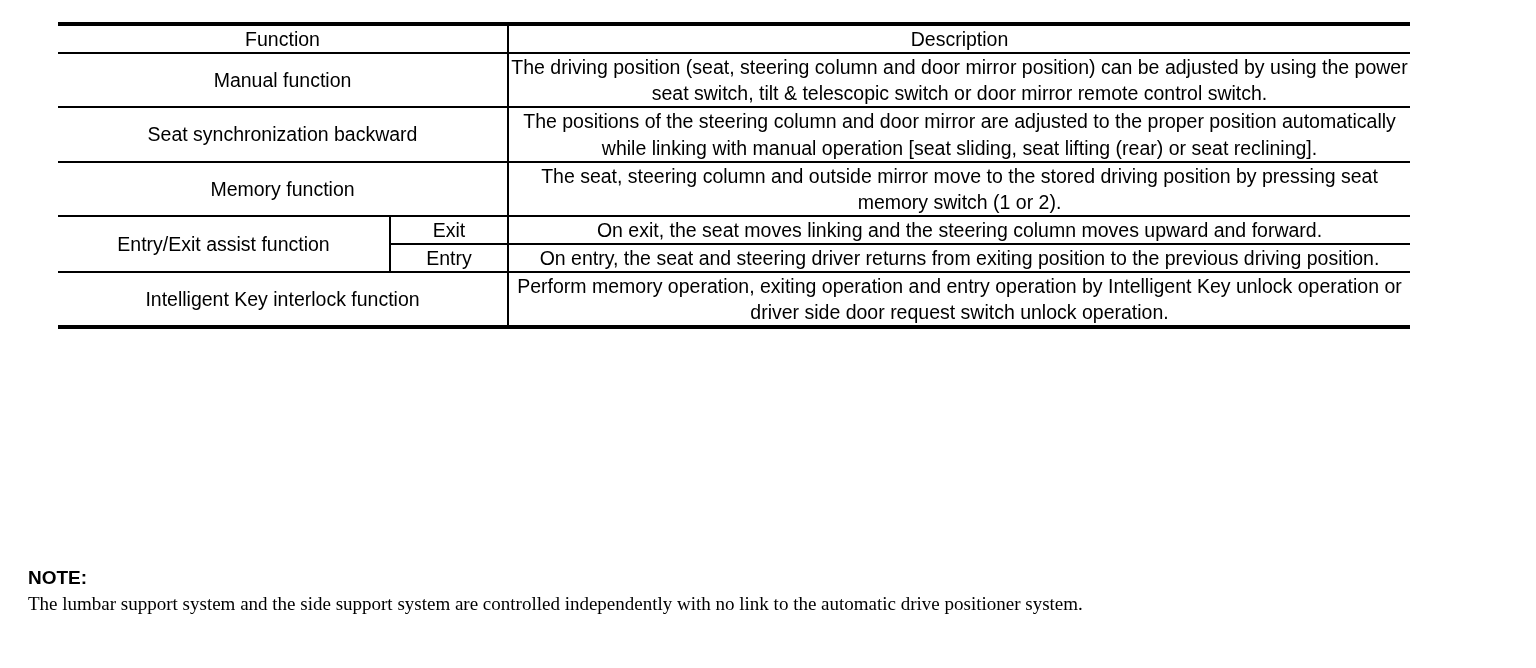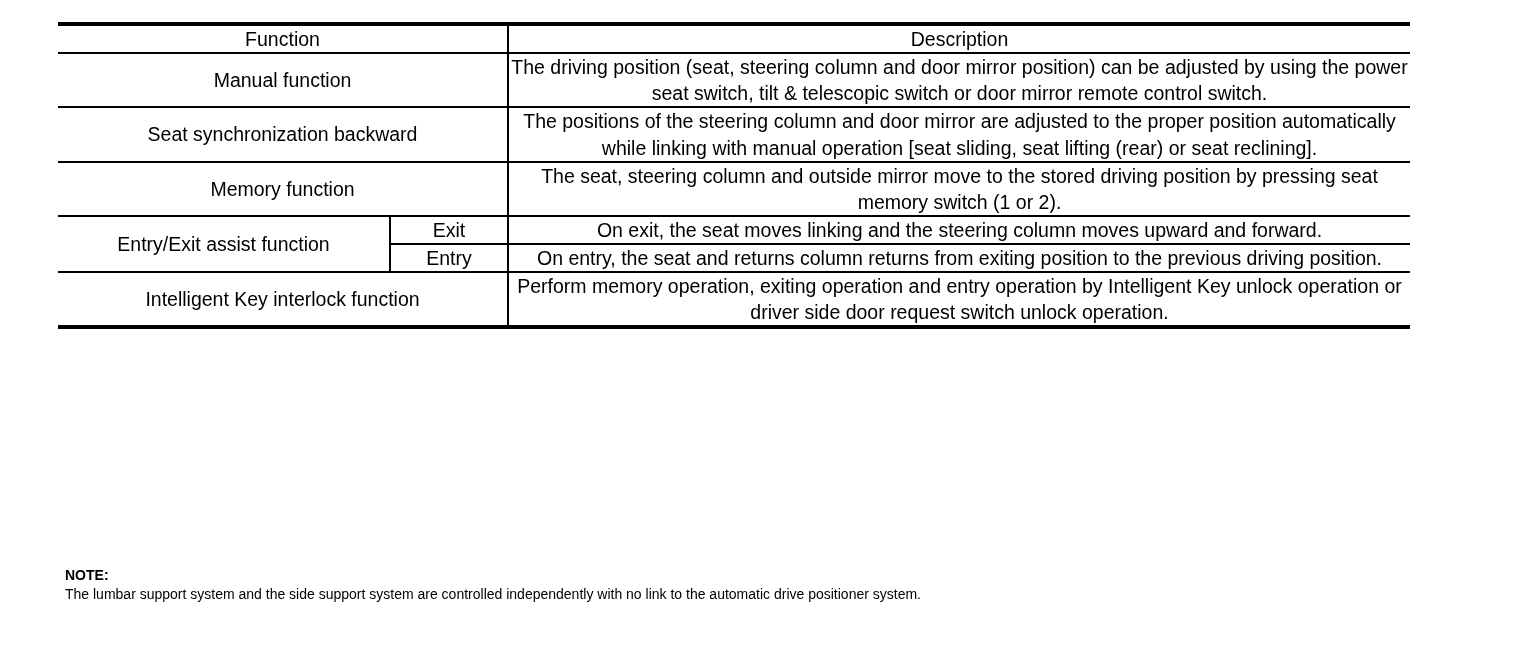--- a/index.html
+++ b/index.html
@@ -76,30 +76,30 @@
   
   .split-top td    { border-bottom: 2px solid #000; }
   .row-last td     { border-bottom: 4px solid #000; }
 
   
   .note-block {
     position: absolute;
     left: 28px;
     top: 566px;
     width: 1420px;
-    font-size: 14px;
+    font-size: 19px;
     line-height: 1.30;
-    margin-left: 37px;
   }
   .note-title {
     font-weight: bold;
     margin: 0 0 1px 0;
   }
   .note-body {
     margin: 0;
+    font-family: Liberation Serif, serif;
   }
 </style>
 </head>
 <body>
 
 <div class="page">
 
   <table class="spec-table">
     <colgroup>
       <col class="c-func">
@@ -129,21 +129,21 @@
       </tr>
 
       <tr class="split-top">
         <td class="func-cell" rowspan="2">Entry/Exit assist function</td>
         <td class="sub-cell">Exit</td>
         <td class="desc-cell">On exit, the seat moves linking and the steering column moves upward and forward.</td>
       </tr>
 
       <tr>
         <td class="sub-cell">Entry</td>
-        <td class="desc-cell">On entry, the seat and returns column returns from exiting position to the previous driving position.</td>
+        <td class="desc-cell">On entry, the seat and steering driver returns from exiting position to the previous driving position.</td>
       </tr>
 
       <tr class="row-last">
         <td class="func-cell" colspan="2">Intelligent Key interlock function</td>
         <td class="desc-cell">Perform memory operation, exiting operation and entry operation by Intelligent Key unlock operation or driver side door request switch unlock operation.</td>
       </tr>
 
     </tbody>
   </table>
 

